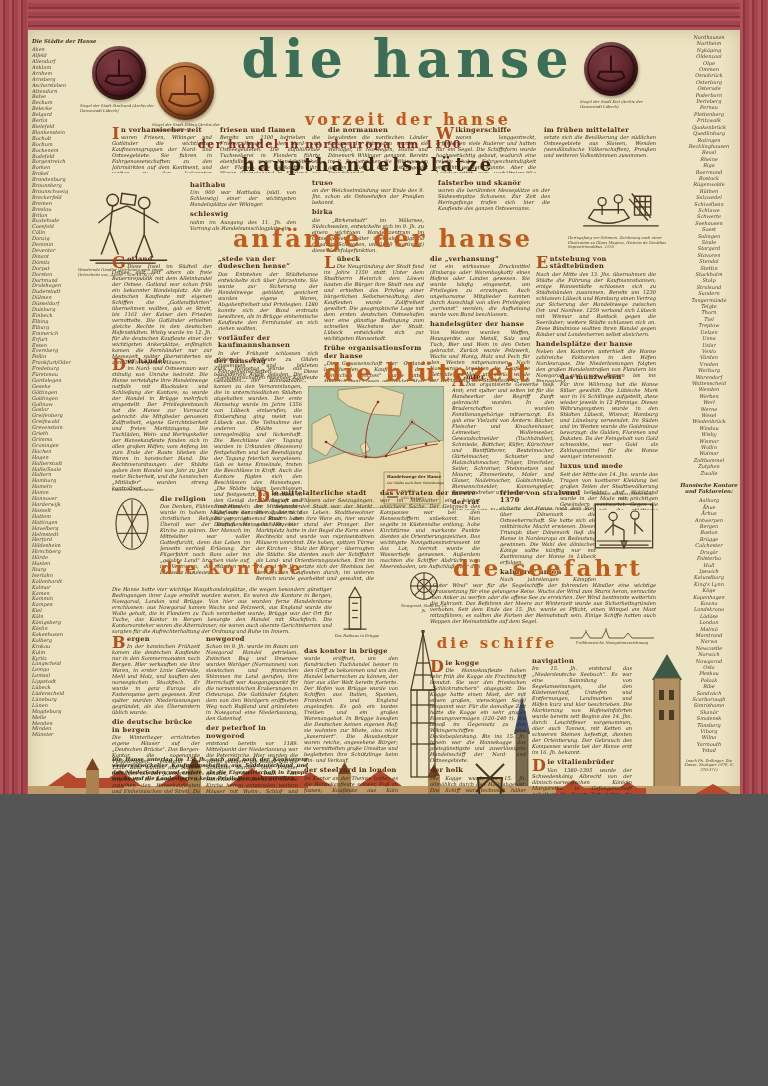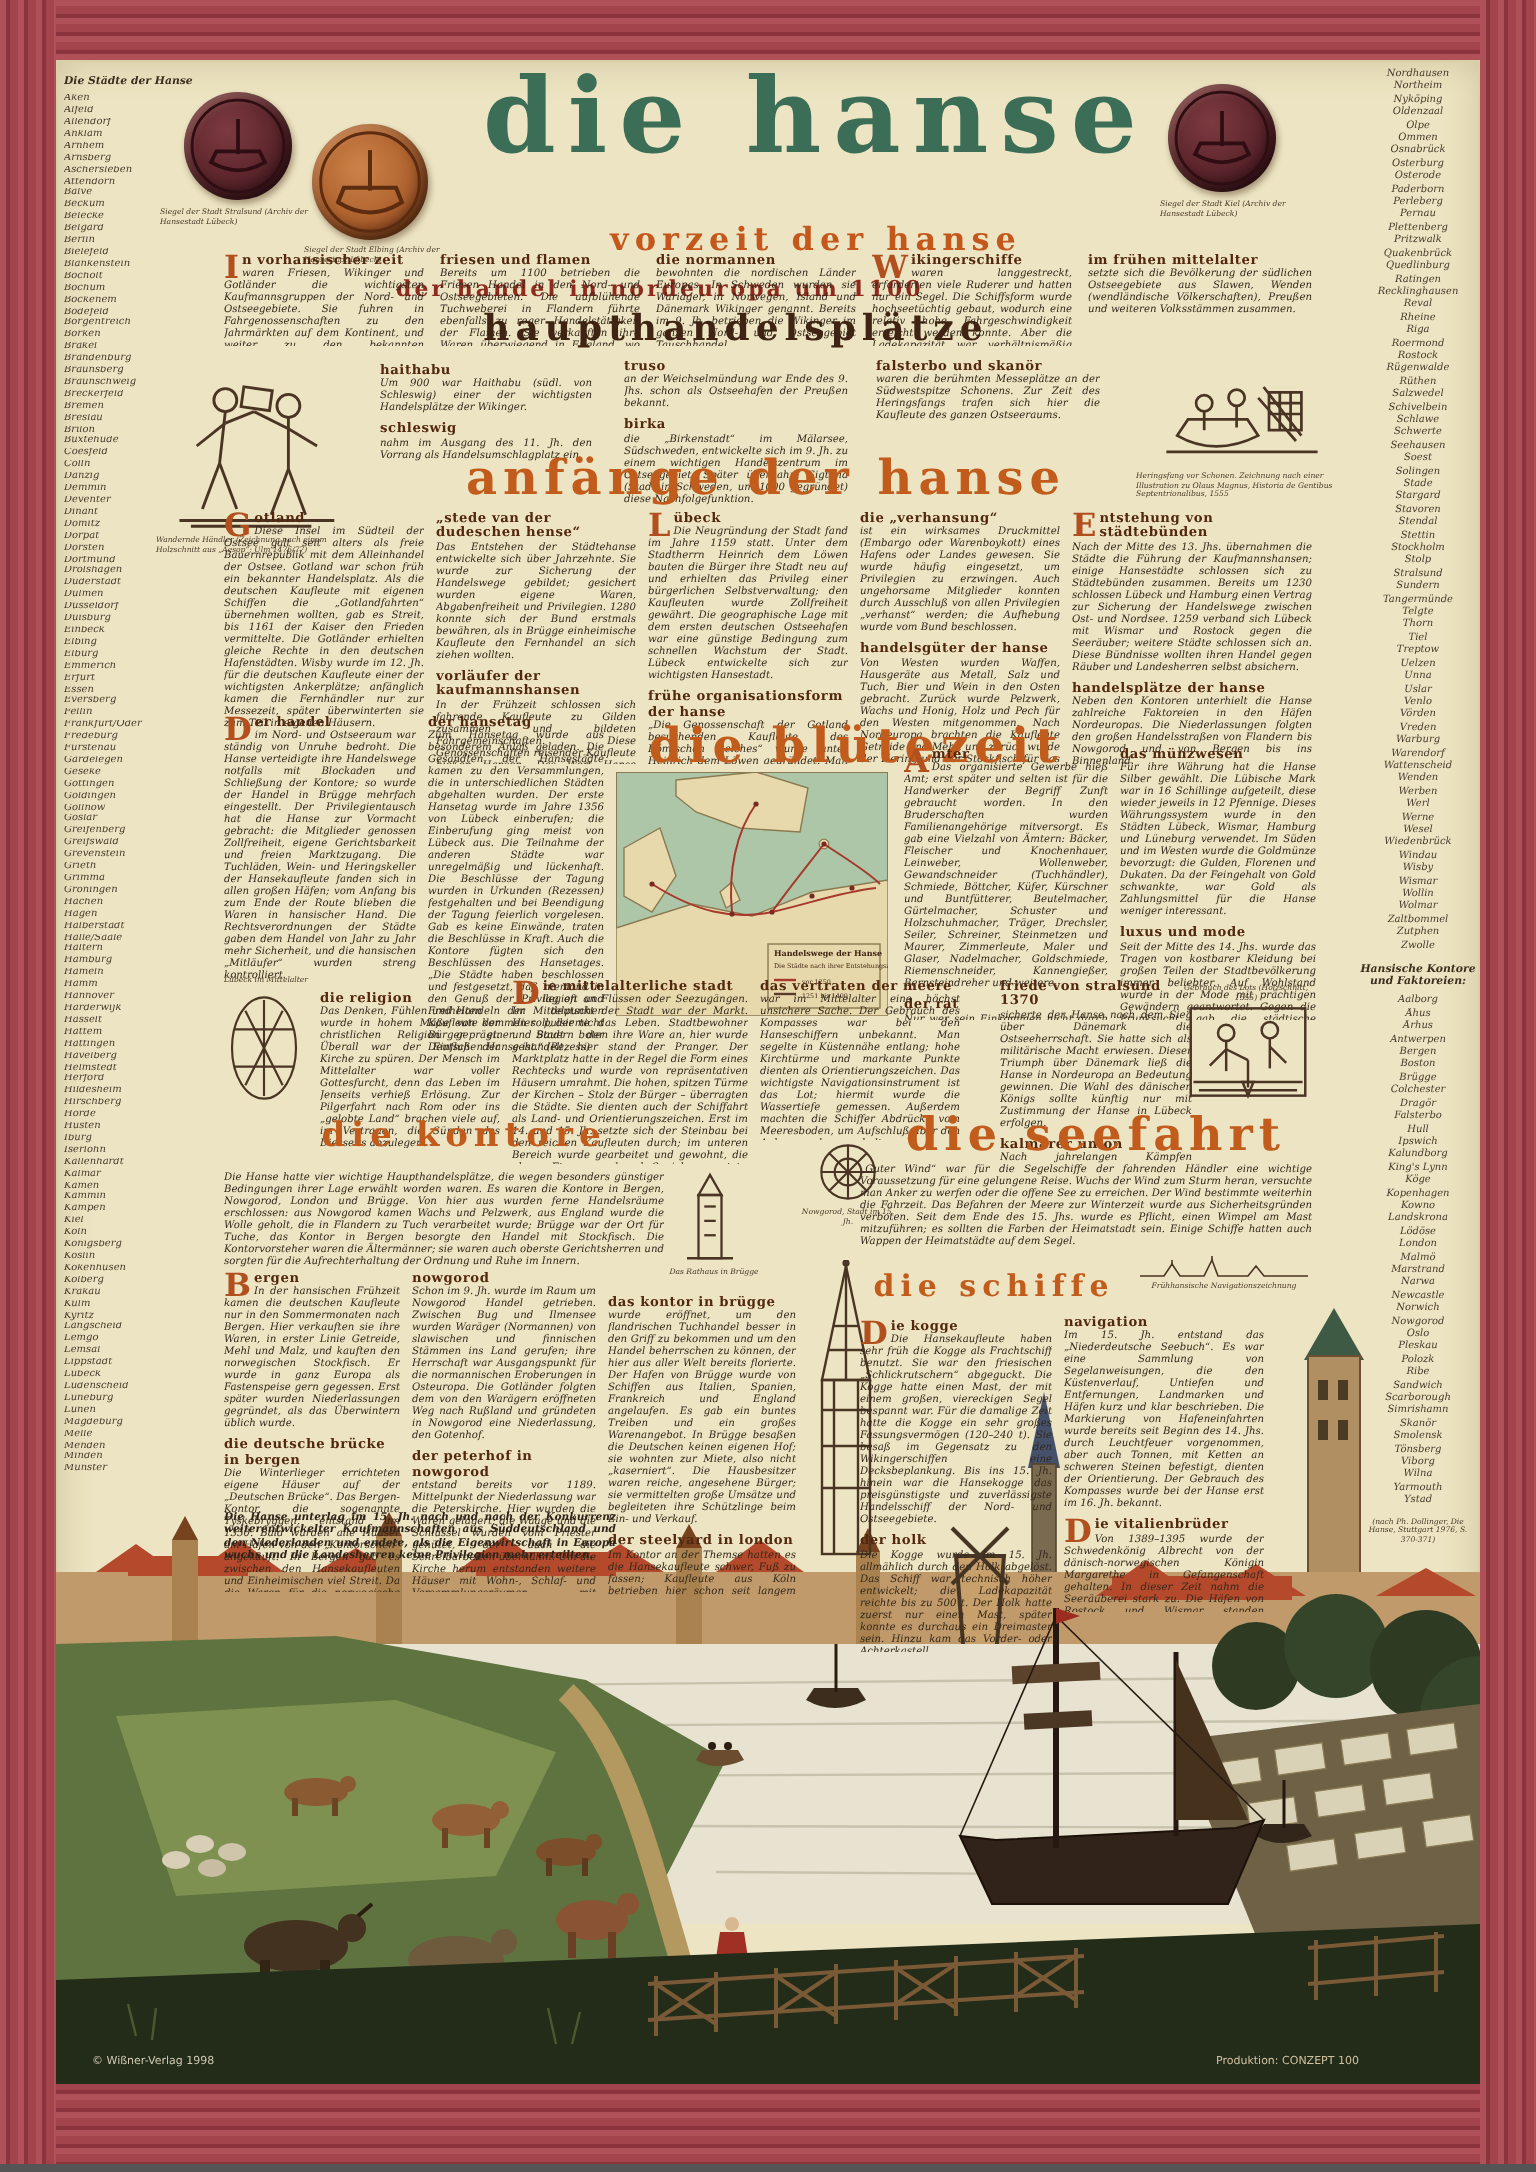--- a/index.html
+++ b/index.html
@@ -1,16 +1,16 @@
 <!DOCTYPE html>
 <html><head>
 <meta charset="utf-8">
 <style>
   html,body{margin:0;padding:0;background:#555;}
-  .poster{position:relative;width:768px;height:1082px;margin:0 auto;overflow:hidden;
+  .poster{position:relative;width:768px;height:794px;margin:0 auto;overflow:hidden;
           font-family:"DejaVu Serif",serif;background:#0c4a6e;}
   .abs{position:absolute;}
   .frame-h{left:0;width:768px;height:30px;background:repeating-linear-gradient(0deg,#b0515a 0 3px,#8c343d 3px 5px,#a3434c 5px 9px);}
   .frame-v{top:0;height:1086px;width:28px;background:repeating-linear-gradient(90deg,#b0515a 0 3px,#8c343d 3px 5px,#a3434c 5px 9px);}
   .canvas{left:28px;top:30px;width:712px;height:1012px;background:#ece4c2;
           box-shadow:inset 0 0 0 1px #d9d0a9, inset 0 0 18px rgba(120,90,40,.25);}
   
   .cities{font-size:5px;line-height:5.9px;font-style:italic;color:#473a2b;}
   .cities .city{display:block;white-space:nowrap;overflow:hidden;}
   .cities-r{font-size:5px;line-height:6.4px;font-style:italic;color:#473a2b;text-align:center;}

